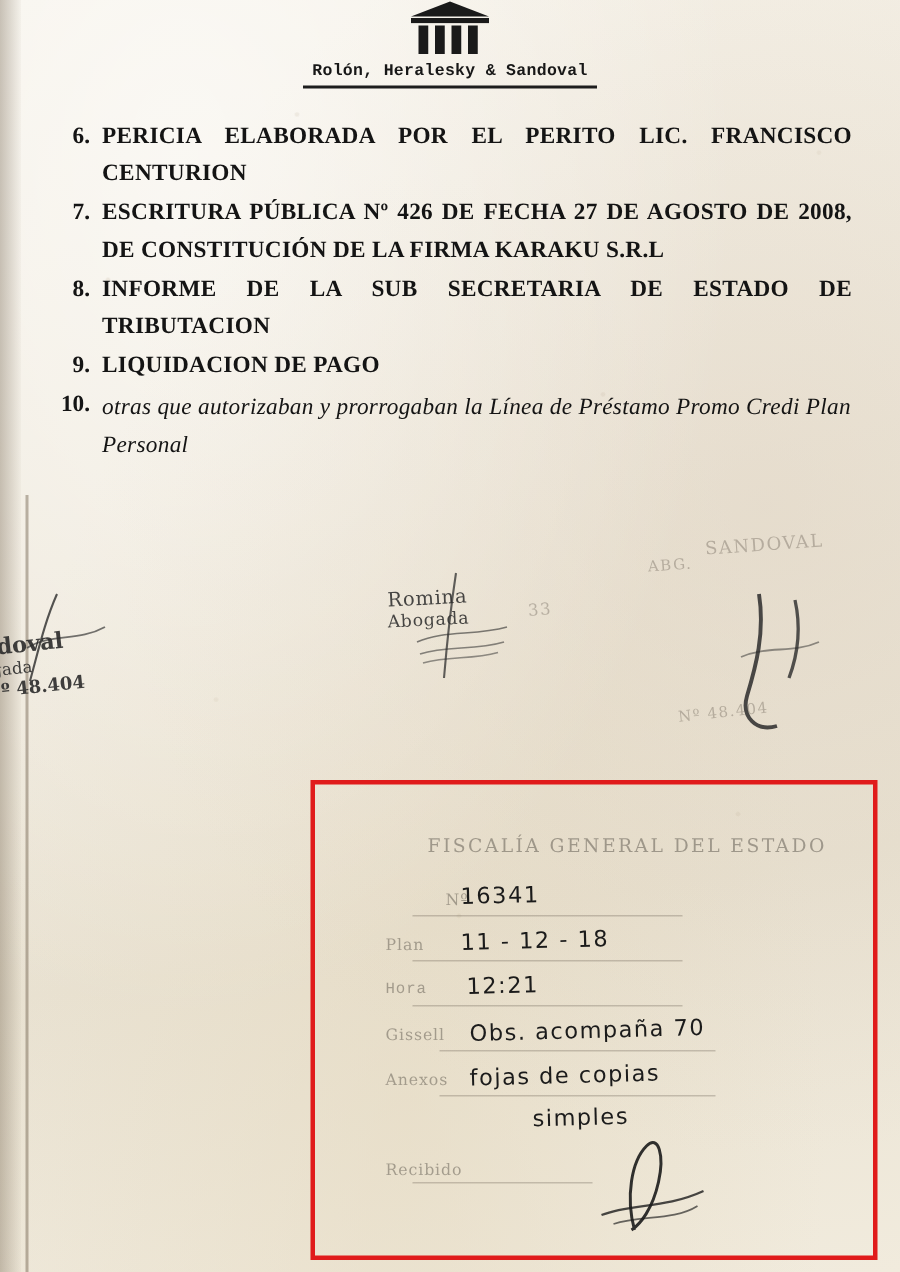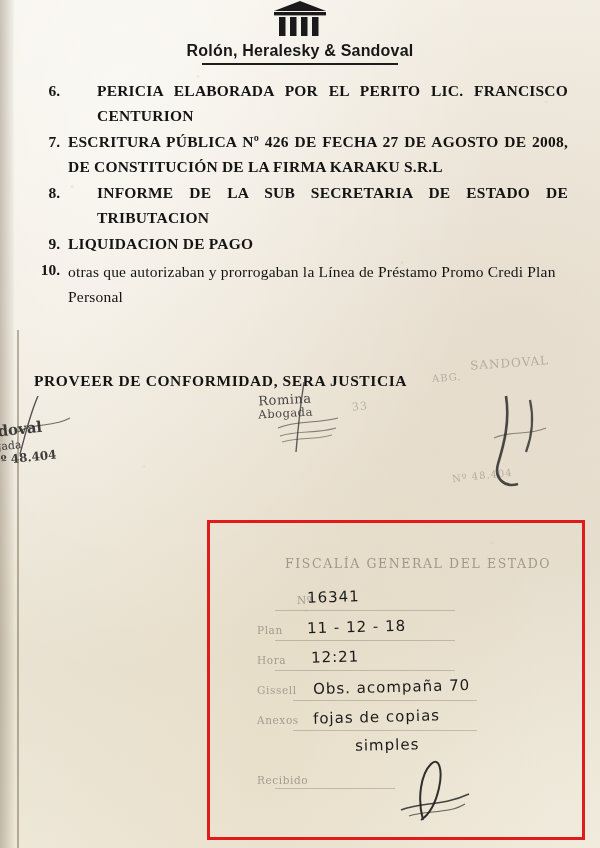--- a/index.html
+++ b/index.html
@@ -62,22 +62,22 @@
     width: 600px;
     text-align: center;
   }
   .logo-mark {
     margin: 0 auto;
     width: 64px;
     height: 40px;
     position: relative;
   }
   .firm-name {
-    font-family: Liberation Sans, sans-serif;
-    font-size: 16px;
+    font-family: Liberation Mono, monospace;
+    font-size: 11px;
     letter-spacing: .2px;
     color: #171717;
     margin-top: 2px;
     font-weight: 700;
   }
   .firm-sub {
     font-family: "Liberation Sans", sans-serif;
     font-size: 9px;
     letter-spacing: 1.6px;
     color: #2a2a2a;
@@ -118,25 +118,25 @@
     line-height: 25px;
     font-weight: 700;
     letter-spacing: .2px;
   }
   .li-body.justified {
     text-align: justify;
     text-align-last: left;
   }
   .li-body .normal {
     font-weight: 400;
+    font-style: italic;
   }
   .spread {
     text-align: justify;
     text-align-last: justify;
-    margin-left: 29px;
   }
 
   .proveer {
     position: absolute;
     left: 34px;
     top: 372px;
     font-size: 15.5px;
     font-weight: 700;
     letter-spacing: .6px;
     color: #141414;
@@ -306,21 +306,20 @@
     </div>
 
     <div class="li">
       <div class="li-num">10.</div>
       <div class="li-body">
         <div class="normal" style="margin-top:2px">otras que autorizaban y prorrogaban la Línea de Préstamo Promo Credi Plan Personal</div>
       </div>
     </div>
   </div>
 
-  <div class="proveer">PROVEER DE CONFORMIDAD, SERA JUSTICIA</div>
 
   <div class="faint-stamp" style="left:470px; top:356px; font-size:12px; transform:rotate(-4deg);">SANDOVAL</div>
   <div class="faint-stamp" style="left:432px; top:372px; font-size:10px; transform:rotate(-4deg);">ABG.</div>
   <div class="faint-stamp" style="left:452px; top:470px; font-size:10px; transform:rotate(-6deg);">Nº 48.404</div>
 
   <div class="sig-romina">
     <div class="nm">Romina</div>
     <div class="rl">Abogada</div>
   </div>
   <div class="faint-stamp" style="left:352px; top:400px; font-size:11px; transform:rotate(-5deg);">33</div>
@@ -349,21 +348,21 @@
     <div class="l3">Nº 48.404</div>
   </div>
 
   <div class="red-box"></div>
 
   <div class="cargo-block">
     <div class="cargo-title">FISCALÍA GENERAL DEL ESTADO</div>
 
     <div class="cargo-row" style="left:42px; top:66px;margin-left:40px;">Nº</div>
     <div class="cargo-row" style="left:42px; top:96px;">Plan</div>
-    <div class="cargo-row" style="left:42px; top:126px;">Hora</div>
+    <div class="cargo-row" style="left:42px; top:126px;font-family:Liberation Mono, monospace;">Hora</div>
     <div class="cargo-row" style="left:42px; top:156px;">Gissell</div>
     <div class="cargo-row" style="left:42px; top:186px;">Anexos</div>
     <div class="cargo-row" style="left:42px; top:246px;">Recibido</div>
 
     <div class="cargo-line" style="left:60px; top:82px; width:180px;"></div>
     <div class="cargo-line" style="left:60px; top:112px; width:180px;"></div>
     <div class="cargo-line" style="left:60px; top:142px; width:180px;"></div>
     <div class="cargo-line" style="left:78px; top:172px; width:184px;"></div>
     <div class="cargo-line" style="left:78px; top:202px; width:184px;"></div>
     <div class="cargo-line" style="left:60px; top:260px; width:120px;"></div>

